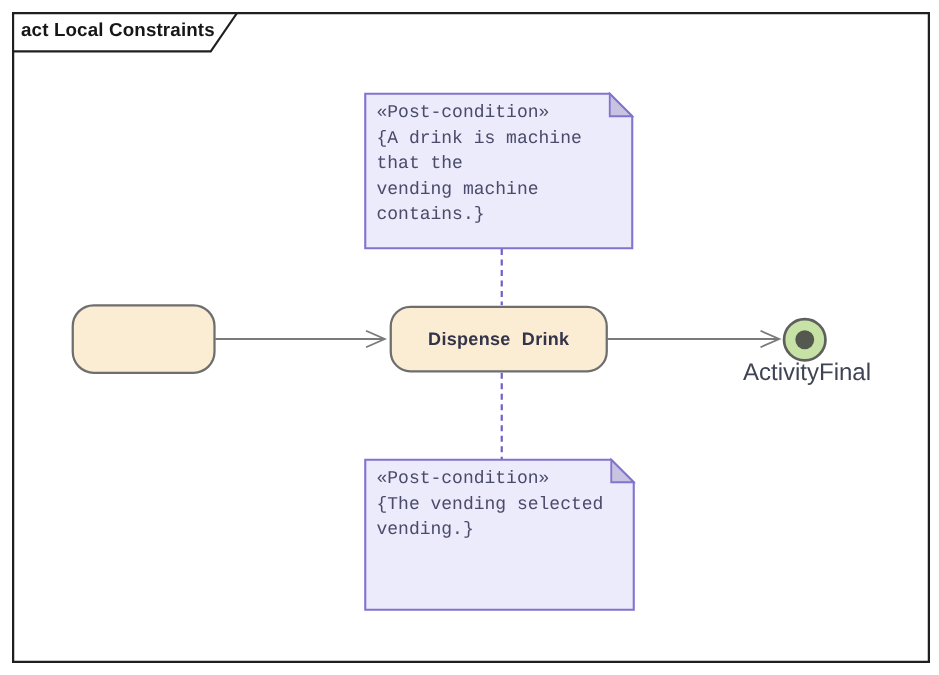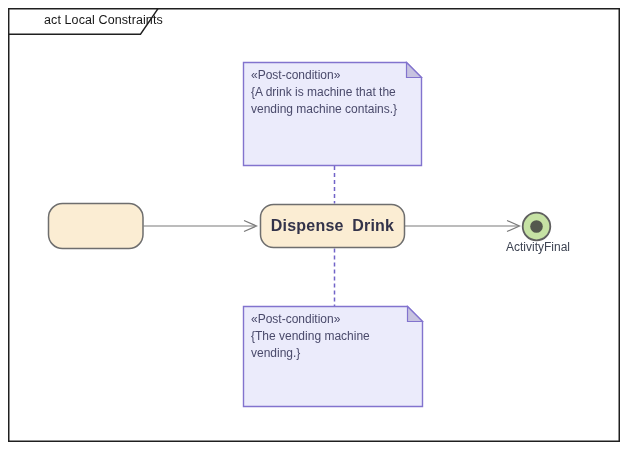--- a/index.html
+++ b/index.html
@@ -7,40 +7,41 @@
     position:relative;
     width:626px;height:450px;
     background:#ffffff;
     font-family:"Liberation Sans", sans-serif;
     overflow:hidden;
   }
   .stage svg{position:absolute;left:0;top:0;}
   .overlay{position:absolute;margin:0;}
   .frame-title{
     left:14px;top:13px;
-    font-size:12.5px;font-weight:normal;color:#161616;
-    white-space:nowrap;letter-spacing:0.1px;margin-left:30px;
+    font-size:12.5px;font-weight:bold;color:#161616;
+    white-space:nowrap;letter-spacing:0.1px;
   }
   .note-text{
     width:168px;
     font-size:12px;line-height:17px;color:#4A4A6B;
     text-align:left;
+    font-family:Liberation Mono, monospace;
   }
   .note-text-top{left:251px;top:67px;}
   .note-text-bottom{left:251px;top:311px;}
   .action-label{
     left:260px;top:204px;width:145px;height:44px;
     display:flex;align-items:center;justify-content:center;
-    font-size:16px;font-weight:bold;color:#33334A;
+    font-size:12px;font-weight:bold;color:#33334A;
     word-spacing:4px;letter-spacing:0.2px;
   }
   .final-label{
     left:494px;top:240px;width:88px;
     text-align:center;
-    font-size:12px;color:#3E4453;
+    font-size:16px;color:#3E4453;
   }
 </style>
 </head>
 <body>
 
 <div class="stage">
 
   <svg width="626" height="450" viewBox="0 0 626 450">
 
     <rect x="8.75" y="8.75" width="610.5" height="432.5" fill="none" stroke="#1f1f1f" stroke-width="1.5"></rect>
@@ -78,21 +79,21 @@
   <div class="overlay frame-title">act Local Constraints</div>
 
   <div class="overlay note-text note-text-top">
     <div>«Post-condition»</div>
     <div>{A drink is machine that the</div>
     <div>vending machine contains.}</div>
   </div>
 
   <div class="overlay note-text note-text-bottom">
     <div>«Post-condition»</div>
-    <div>{The vending machine</div>
+    <div>{The vending selected</div>
     <div>vending.}</div>
   </div>
 
   <div class="overlay action-label">Dispense Drink</div>
 
   <div class="overlay final-label">ActivityFinal</div>
 
 </div>
 
 </body></html>

